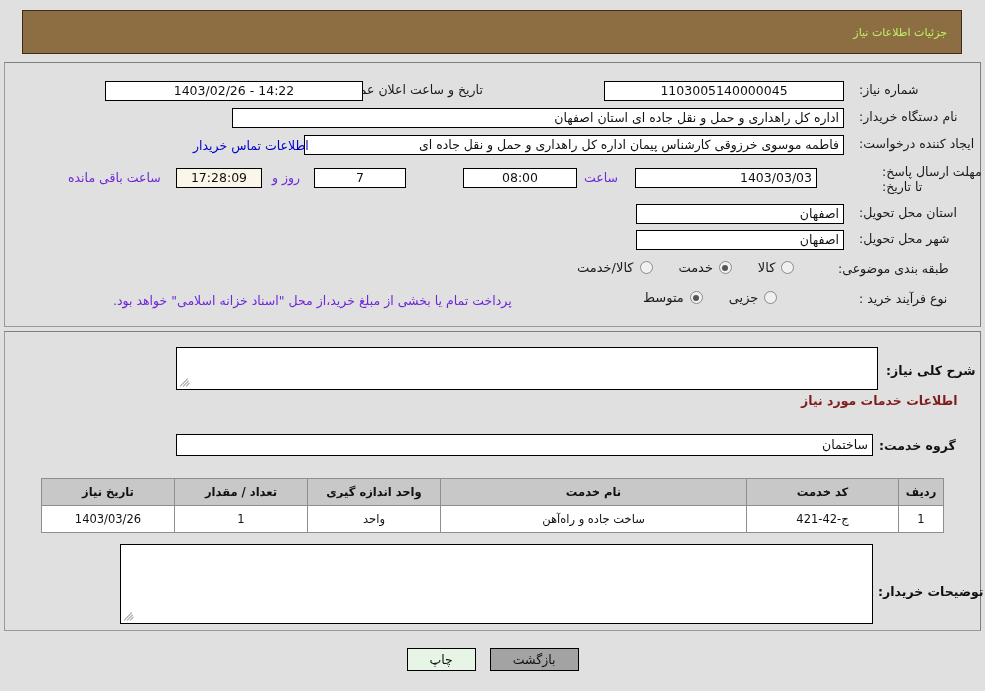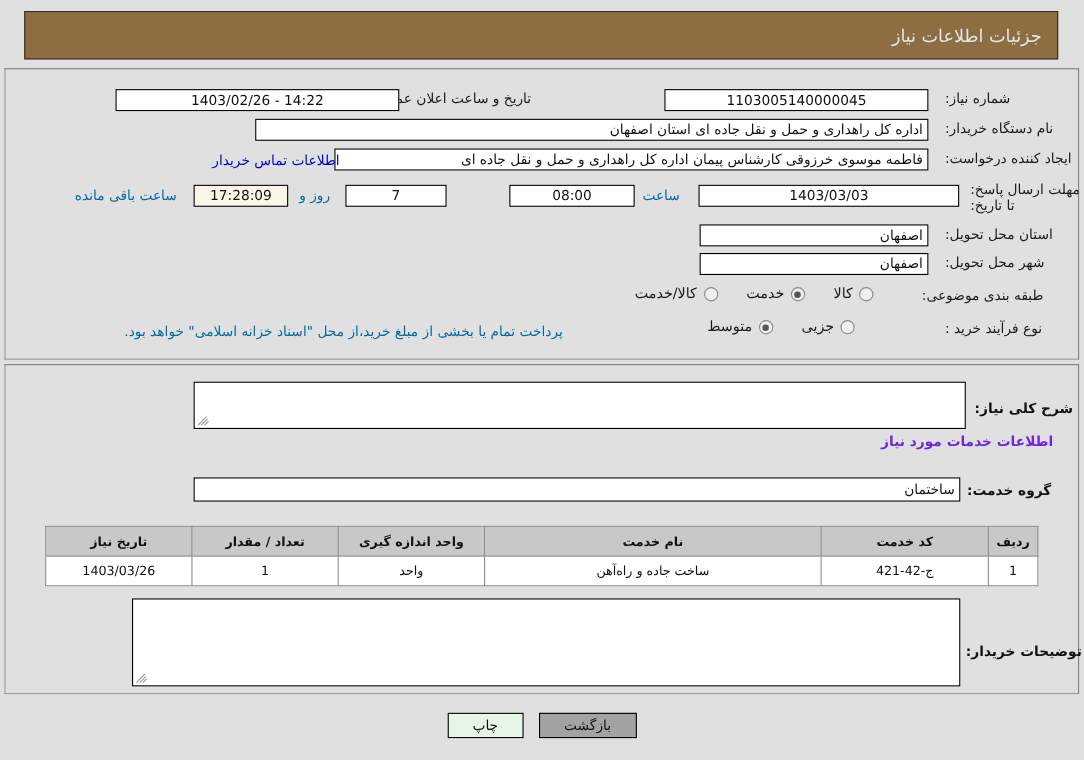--- a/index.html
+++ b/index.html
@@ -81,22 +81,22 @@
     width: 940px; height: 44px;
     background: #8d6e43;
     border: 1px solid #3a2d1c;
     box-sizing: border-box;
     display: flex;
     align-items: center;
     justify-content: flex-start;
     z-index: 3;
   }
   .topbar-title {
-    color: #e5e5e5;
-    font-size: 16px;
+    color: #bef264;
+    font-size: 11px;
     padding-right: 14px;
   }
 
   
   .panel {
     position: absolute;
     background: #e0e0e0;
     border: 1px solid #9a9a9a;
     border-top-color: #7f7f7f;
     border-right-color: #7f7f7f;
@@ -130,21 +130,21 @@
   .fld.center { text-align: center; }
   .fld.right { text-align: right; }
   .fld.beige { background: #faf7e8; text-align: center; }
   .link {
     color: #0000cc;
     font-size: 12.5px;
     text-decoration: none;
     white-space: nowrap;
     cursor: pointer;
   }
-  .inline-lbl { font-size: 12.5px; color: #0369a1; white-space: nowrap; }
+  .inline-lbl { font-size: 12.5px; color: #6d28d9; white-space: nowrap; }
 
   
   .radio {
     width: 13px; height: 13px;
     border-radius: 50%;
     border: 1px solid #8a8a8a;
     background: #f0f0f0;
     box-sizing: border-box;
     display: inline-block;
     position: relative;
@@ -188,21 +188,21 @@
     transform-origin: left center;
   }
   .ta .grip span:nth-child(1) { left: 1px; top: 10px; width: 11px; }
   .ta .grip span:nth-child(2) { left: 4px; top: 10px; width: 8px; }
   .ta .grip span:nth-child(3) { left: 7px; top: 10px; width: 5px; }
 
   .section-title {
     position: absolute;
     font-size: 12.5px;
     font-weight: bold;
-    color: #6d28d9;
+    color: #7f1d1d;
   }
   .bold-lbl { font-weight: bold; font-size: 12.5px; color: #111; }
 
   
   #needs-table {
     position: absolute;
     left: 41px; top: 478px;
     width: 903px;
     border-collapse: collapse;
     z-index: 2;
@@ -286,21 +286,21 @@
 
 <div class="row" style="left:859px; top:136px; z-index:3;">
   <span class="lbl">ایجاد کننده درخواست:</span>
 </div>
 <div class="fld right" style="position:absolute; left:304px; top:135px; width:540px; z-index:3;">فاطمه موسوی خرزوقی کارشناس پیمان اداره کل راهداری و حمل و نقل جاده ای</div>
 <a class="link" style="position:absolute; left:193px; top:138px; z-index:3;">اطلاعات تماس خریدار</a>
 
 <div class="row" style="left:859px; top:164px; z-index:3;margin-left:23px;">
   <span class="lbl two-line">مهلت ارسال پاسخ: تا تاریخ:</span>
 </div>
-<div class="fld center" style="position:absolute; left:635px; top:168px; width:237px; z-index:3;">1403/03/03</div>
+<div class="fld center" style="position:absolute; left:635px; top:168px; width:182px; z-index:3;text-align:right;">1403/03/03</div>
 <span class="inline-lbl" style="position:absolute; left:584px; top:170px; z-index:3;">ساعت</span>
 <div class="fld center" style="position:absolute; left:463px; top:168px; width:114px; z-index:3;">08:00</div>
 <div class="fld center" style="position:absolute; left:314px; top:168px; width:92px; z-index:3;">7</div>
 <span class="inline-lbl" style="position:absolute; left:272px; top:170px; z-index:3;">روز و</span>
 <div class="fld beige" style="position:absolute; left:176px; top:168px; width:86px; z-index:3;">17:28:09</div>
 <span class="inline-lbl" style="position:absolute; left:68px; top:170px; z-index:3;">ساعت باقی مانده</span>
 
 <div class="row" style="left:859px; top:205px; z-index:3;">
   <span class="lbl">استان محل تحویل:</span>
 </div>

